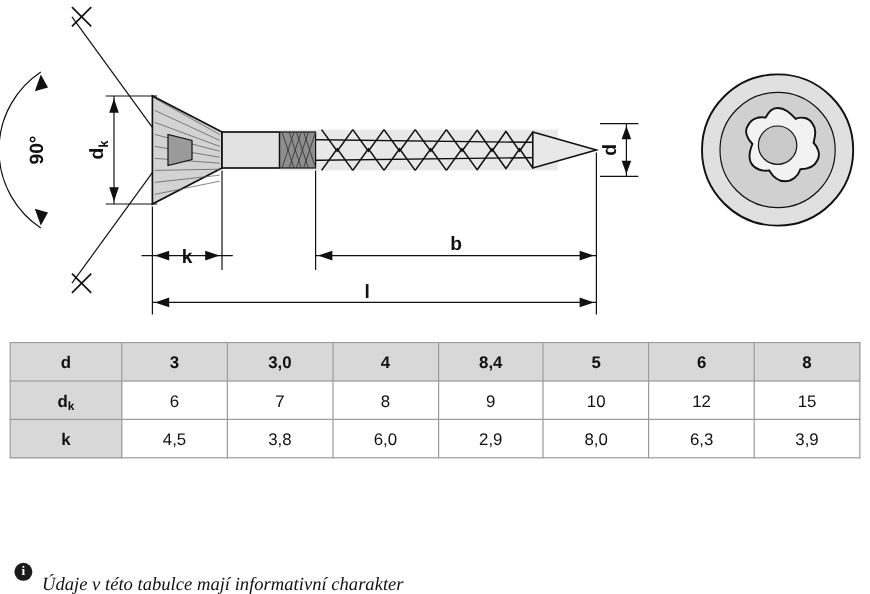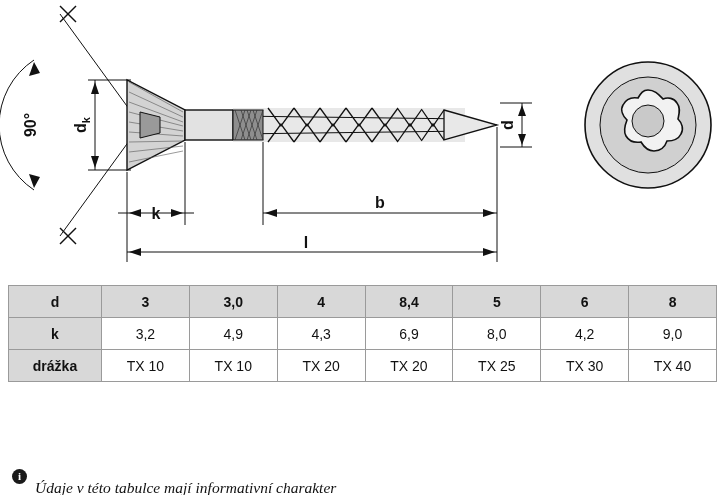--- a/index.html
+++ b/index.html
@@ -283,38 +283,38 @@
         <td class="rowhead"><span>d</span></td>
         <td class="val">3</td>
         <td class="val">3,0</td>
         <td class="val">4</td>
         <td class="val">8,4</td>
         <td class="val">5</td>
         <td class="val">6</td>
         <td class="val">8</td>
       </tr>
       <tr>
-        <td class="rowhead"><span>k</span></td>
-        <td class="val">3,2</td>
-        <td class="val">4,9</td>
-        <td class="val">4,3</td>
-        <td class="val">6,9</td>
-        <td class="val">8,0</td>
-        <td class="val">4,2</td>
-        <td class="val">9,0</td>
+        <td class="rowhead"><span>d</span><span class="sub">k</span></td>
+        <td class="val">6</td>
+        <td class="val">7</td>
+        <td class="val">8</td>
+        <td class="val">9</td>
+        <td class="val">10</td>
+        <td class="val">12</td>
+        <td class="val">15</td>
       </tr>
       <tr>
-        <td class="rowhead"><span>drážka</span></td>
-        <td class="val">TX 10</td>
-        <td class="val">TX 10</td>
-        <td class="val">TX 20</td>
-        <td class="val">TX 20</td>
-        <td class="val">TX 25</td>
-        <td class="val">TX 30</td>
-        <td class="val">TX 40</td>
+        <td class="rowhead"><span>k</span></td>
+        <td class="val">4,5</td>
+        <td class="val">3,8</td>
+        <td class="val">6,0</td>
+        <td class="val">2,9</td>
+        <td class="val">8,0</td>
+        <td class="val">6,3</td>
+        <td class="val">3,9</td>
       </tr>
     </tbody>
   </table>
 
   <div id="footnote">
     <span class="note-icon">i</span>
     <span class="note-text">Údaje v této tabulce mají  informativní charakter</span>
   </div>
 
 </div>

